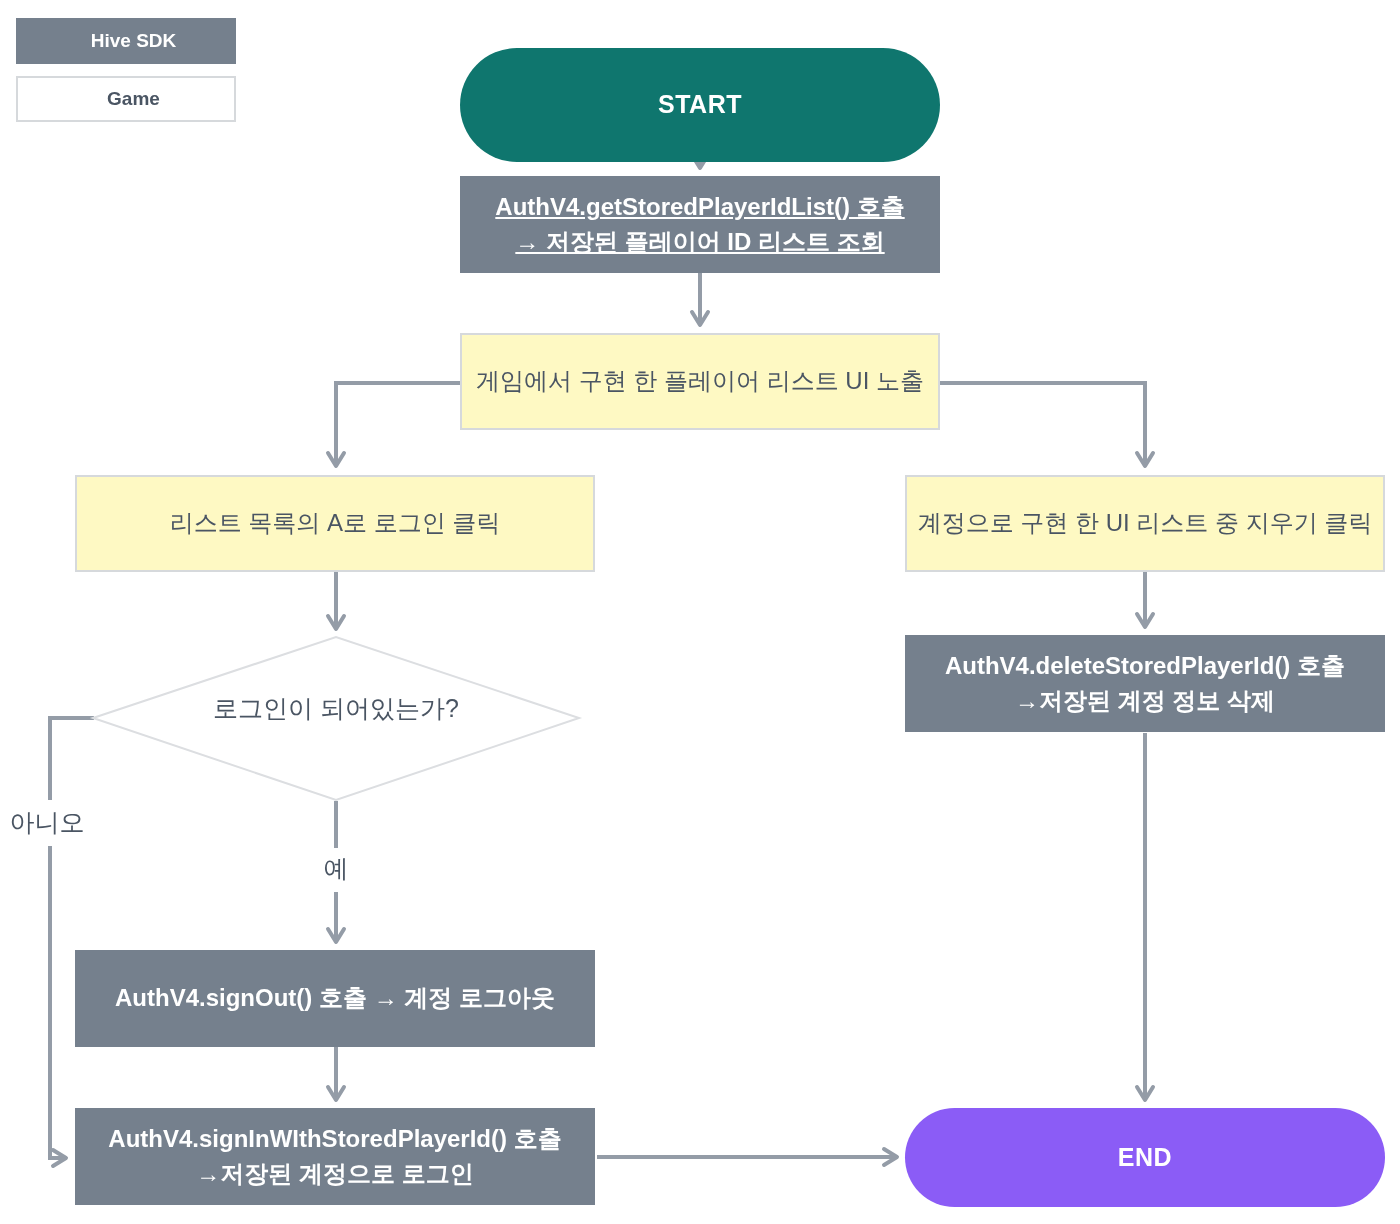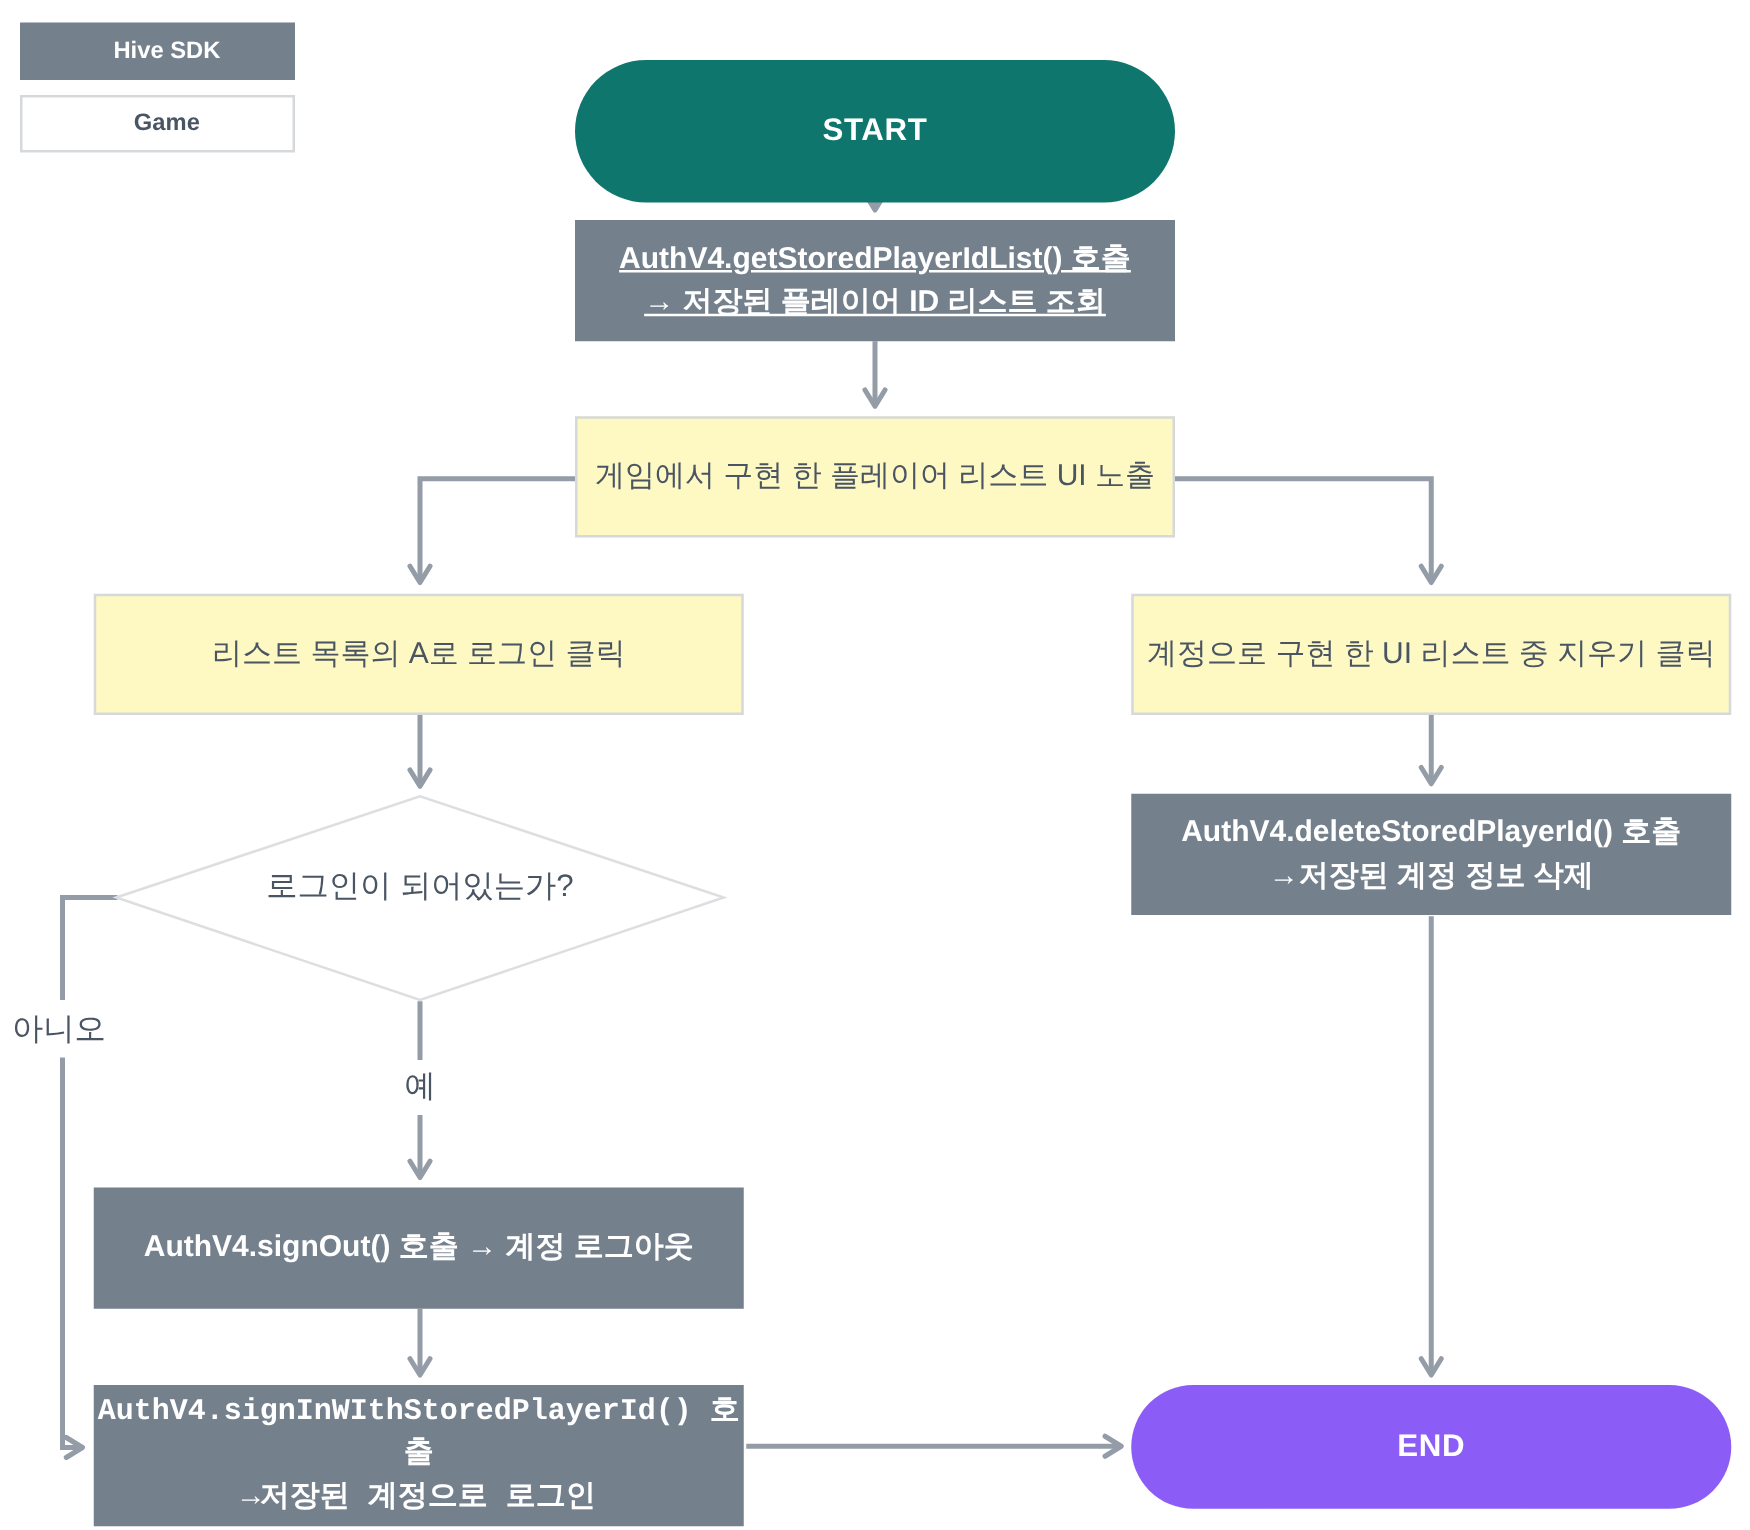--- a/index.html
+++ b/index.html
@@ -169,21 +169,21 @@
 
   <div class="node gray" style="left:905px; top:635px; width:480px; height:97px;">
     <span class="ln">AuthV4.deleteStoredPlayerId() 호출</span>
     <span class="ln">→저장된 계정 정보 삭제</span>
   </div>
 
   <div class="node gray" style="left:75px; top:950px; width:520px; height:97px;">
     <span>AuthV4.signOut() 호출 → 계정 로그아웃</span>
   </div>
 
-  <div class="node gray" style="left:75px; top:1108px; width:520px; height:113px;font-family:Liberation Mono, monospace;">
+  <div class="node gray" style="left:75px; top:1108px; width:520px; height:97px;">
     <span class="ln">AuthV4.signInWIthStoredPlayerId() 호출</span>
     <span class="ln">→저장된 계정으로 로그인</span>
   </div>
 
   <div class="node pill-end">
     <span>END</span>
   </div>
 
   <div class="edge-label" style="left:316px; top:852px; width:40px;">예</div>
 

